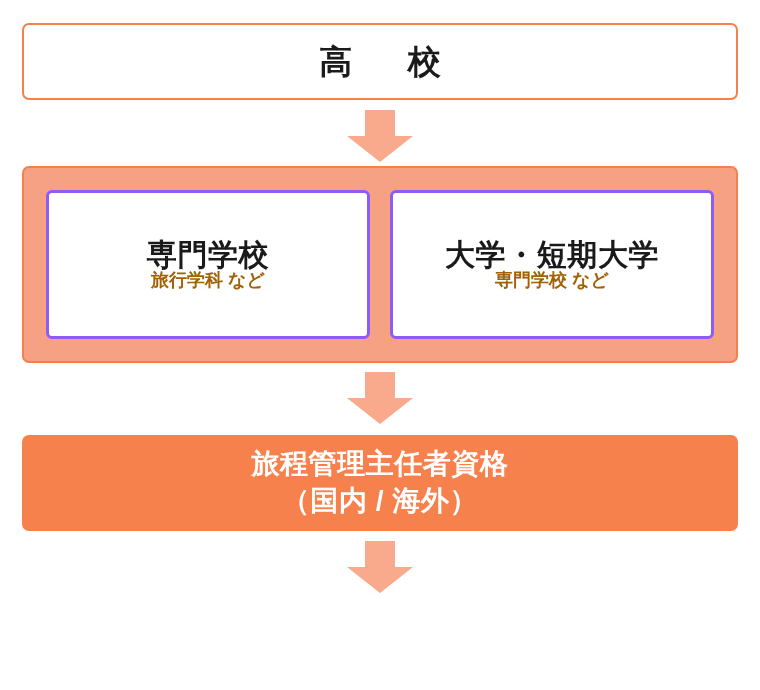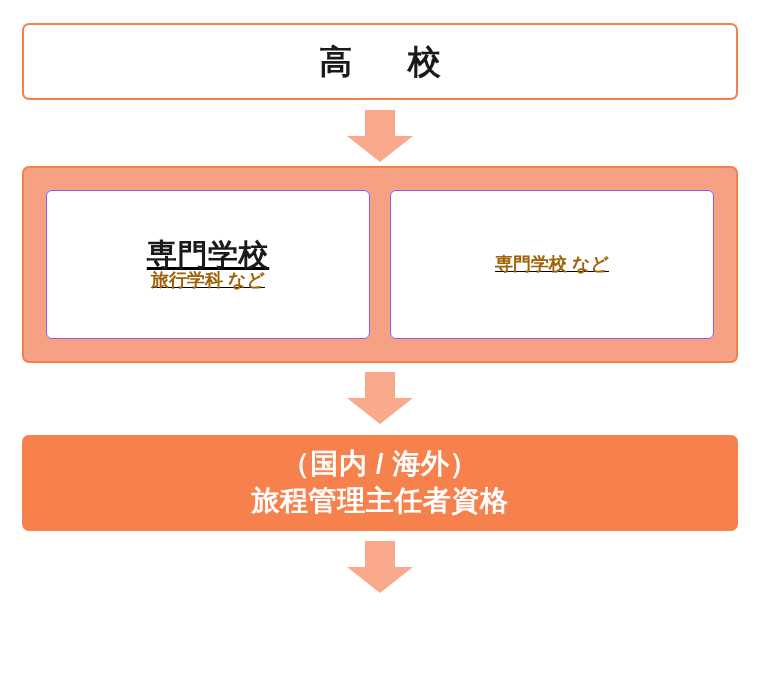--- a/index.html
+++ b/index.html
@@ -51,27 +51,26 @@
     border: 2px solid #f4814b;
     flex-direction: row;
     align-items: stretch;
     justify-content: center;
     padding: 22px;
     gap: 20px;
   }
   .card {
     flex: 1 1 0;
     background: #ffffff;
-    border: 1px solid #8b5cf6;
+    border: 3px solid #8b5cf6;
     border-radius: 6px;
     display: flex;
     flex-direction: column;
     align-items: center;
     justify-content: center;
-    text-decoration: underline;
   }
   .card-title {
     color: #1a1a1a;
     font-weight: bold;
     font-size: 30px;
     line-height: 1.1;
     letter-spacing: 0.02em;
   }
   .card-sub {
     color: #a16207;
@@ -117,33 +116,34 @@
   </div>
 
   <div class="node node-group" style="top:166px; height:197px;">
 
     <div class="card">
       <div class="card-title">専門学校</div>
       <div class="card-sub">旅行学科 など</div>
     </div>
 
     <div class="card">
+      <div class="card-title">大学・短期大学</div>
       <div class="card-sub">専門学校 など</div>
     </div>
   </div>
 
   <div class="arrow" style="top:372px; height:52px;">
     <svg viewBox="0 0 66 52" preserveAspectRatio="none" aria-hidden="true">
       <path d="M18 0 H48 V26 H66 L33 52 L0 26 H18 Z" fill="#f9a98c"></path>
     </svg>
   </div>
 
   <div class="node node-solid" style="top:435px; height:96px;">
+    <div class="title-light">旅程管理主任者資格</div>
     <div class="title-light">（国内 / 海外）</div>
-    <div class="title-light">旅程管理主任者資格</div>
   </div>
 
   <div class="arrow" style="top:541px; height:52px;">
     <svg viewBox="0 0 66 52" preserveAspectRatio="none" aria-hidden="true">
       <path d="M18 0 H48 V26 H66 L33 52 L0 26 H18 Z" fill="#f9a98c"></path>
     </svg>
   </div>
 
 
 </div>

